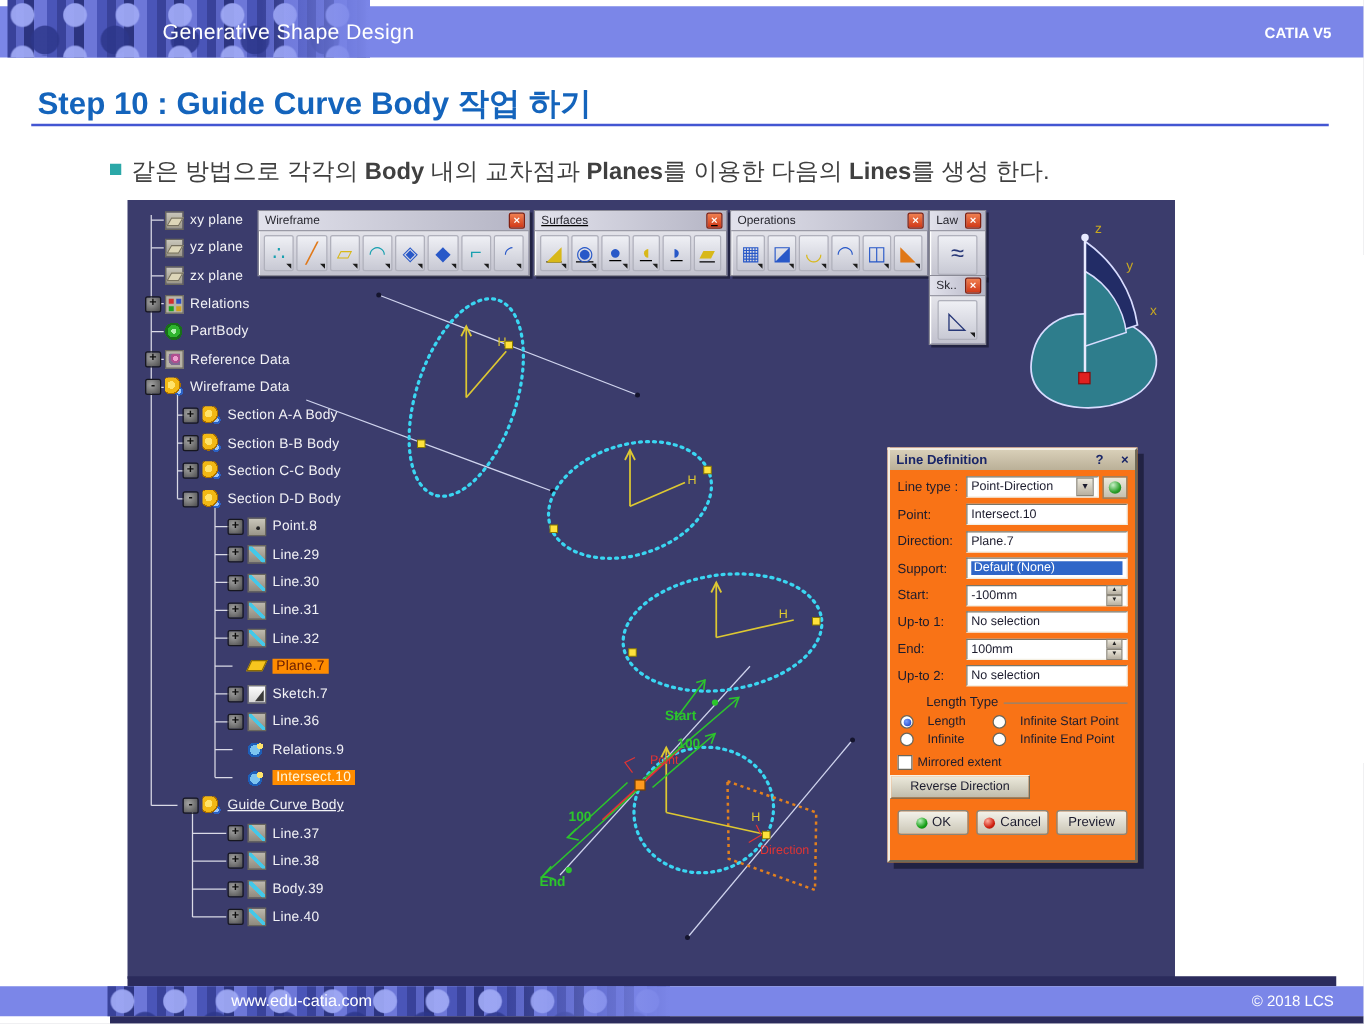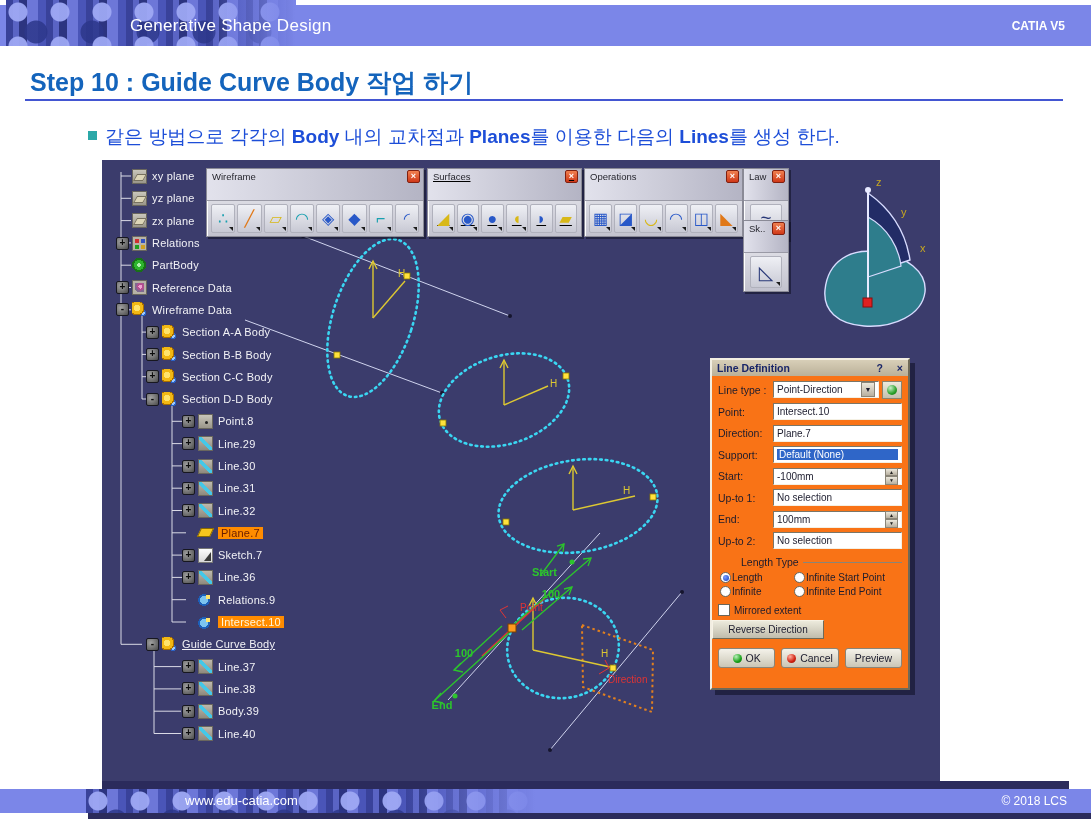--- a/index.html
+++ b/index.html
@@ -19,21 +19,21 @@
   .hdr-pat::after, .ftr-pat::after{content:"";position:absolute;inset:0;
     background:linear-gradient(90deg,rgba(123,134,232,0) 70%,#7b86e8 100%);}
   .hdr-title{position:absolute;left:130px;top:11px;color:#ffffff;font-size:17px;letter-spacing:.3px;z-index:2;}
   .hdr-brand{position:absolute;right:26px;top:14px;color:#ffffff;font-size:12px;font-weight:bold;z-index:2;}
 
   
   .stitle{position:absolute;left:30px;top:66px;font-size:25px;font-weight:bold;color:#1464bc;white-space:nowrap;}
   .srule{position:absolute;left:25px;top:99px;width:1038px;height:2px;background:#4356d2;}
   .bullet-row{position:absolute;left:88px;top:124px;display:flex;align-items:flex-start;}
   .bsq{width:9px;height:9px;background:#2ba8a8;margin:7px 8px 0 0;flex:none;}
-  .btext{font-size:19px;color:#1d4ed8;white-space:nowrap;}
+  .btext{font-size:19px;color:#404040;white-space:nowrap;}
   .btext b{font-weight:bold;}
 
   
   .vp{position:absolute;left:102px;top:160px;width:838px;height:623px;background:#3b3c6c;overflow:hidden;}
   .geo{position:absolute;left:0;top:0;z-index:1;}
   .glbl{fill:#2cc52c;font:bold 11px "Liberation Sans",sans-serif;}
   .rlbl{fill:#e03434;font:10px "Liberation Sans",sans-serif;}
   .hlbl{fill:#ddc832;font:10px "Liberation Sans",sans-serif;}
   .axlbl{fill:#c8a820;font:11px "Liberation Sans",sans-serif;}
   .mid{text-anchor:middle;}
@@ -72,21 +72,21 @@
   .i-sketch{background:linear-gradient(#fdfdfd,#d8d8d8);border:1px solid #777;}
   .i-sketch::after{content:"";position:absolute;right:1px;bottom:1px;width:0;height:0;
                    border-left:7px solid rgba(0,0,0,0);border-bottom:9px solid #3a3a3a;}
   .i-intersect{background:
       radial-gradient(circle at 10px 5px,#ffe36b 0 2.5px,rgba(0,0,0,0) 2.5px),
       radial-gradient(circle at 6px 8px,#7cc4f0 0 4px,#1d5fb8 4px 6px,rgba(0,0,0,0) 6px);}
 
   
   .tbar{position:absolute;z-index:3;background:linear-gradient(#f2f2f6,#c2c2ce);
         border:1px solid #8a8a96;box-shadow:2px 2px 0 rgba(15,15,35,.55), inset 1px 1px 0 #ffffff;}
-  .tb-title{display:flex;align-items:center;height:15px;padding:0 3px 16px 5px;font-size:9.5px;color:#26262e;
+  .tb-title{display:flex;align-items:center;height:15px;padding:0 3px 0 5px;font-size:9.5px;color:#26262e;
             background:linear-gradient(90deg,#e2e2ec,#b4b4c4);border-bottom:1px solid #9a9aa6;justify-content:flex-end;}
   .tb-x{margin-left:auto;width:11px;height:11px;flex:none;border-radius:2px;
         background:linear-gradient(#f08050,#d03818);border:1px solid #802010;
         color:#fff;font:bold 9px/10px "Liberation Sans",sans-serif;text-align:center;}
   .tb-row{display:flex;align-items:center;padding:3px 4px;gap:2px;}
   .tbi{width:24px;height:27px;display:flex;align-items:center;justify-content:center;font-size:16px;
        position:relative;background:linear-gradient(#eff0f5,#c8c9d4);border:1px solid #b0b1bc;border-radius:2px;}
   .tbi i{font-style:normal;}
   .tbi.fly::after{content:"";position:absolute;right:1px;bottom:1px;
        border-left:4px solid rgba(0,0,0,0);border-top:4px solid #1c1c1c;}
@@ -120,21 +120,21 @@
   .greenball{width:10px;height:10px;border-radius:50%;
           background:radial-gradient(circle at 35% 30%,#c8f0c8,#2aa02a 60%,#107010);}
   .kspinner .dspin{display:flex;flex-direction:column;width:13px;margin-left:1px;flex:none;}
   .dspin i{height:6.5px;font:5px/6px "Liberation Sans",sans-serif;font-style:normal;text-align:center;color:#222;
           background:linear-gradient(#ece8dc,#b8b0a0);border:1px solid #8a8578;}
   .khighlight .dval{background:#2f66c8;color:#ffffff;padding:0 2px;}
   .lt{margin:7px 6px 2px;}
   .lt-legend{display:flex;align-items:center;margin-left:23px;}
   .lt-legend::after{content:"";flex:1;height:1px;background:#8a8578;margin-left:4px;}
   .lt-grid{display:grid;grid-template-columns:72px auto;gap:3px 2px;margin:4px 0 0 2px;font-size:10px;}
-  .ropt{display:flex;align-items:center;gap:1px;}
+  .ropt{display:flex;align-items:center;gap:11px;}
   .radio{width:9px;height:9px;border-radius:50%;background:#fff;border:1px solid #6a665a;flex:none;position:relative;}
   .ropt.sel .radio::after{content:"";position:absolute;inset:1.5px;border-radius:50%;
       background:radial-gradient(circle at 35% 35%,#7aa0ff,#1038c0);}
   .mrow{display:flex;align-items:center;gap:4px;margin:7px 6px 4px;font-size:10px;}
   .chk{width:10px;height:10px;background:#fff;border:1px solid #6a665a;flex:none;}
   .revbtn{margin:2px 0;width:110px;height:17px;display:flex;align-items:center;justify-content:center;font-size:10px;
       background:linear-gradient(#eceadc,#c0bcac);border:1px solid;border-color:#f6f2e6 #6f6a58 #6f6a58 #f6f2e6;}
   .okrow{display:flex;gap:6px;margin:9px 6px 20px;}
   .btn{flex:1;height:18px;display:flex;align-items:center;justify-content:center;gap:4px;font-size:10.5px;
       background:linear-gradient(#f4f2ea,#cac6b6);border:1px solid #8a8578;border-radius:3px;}

